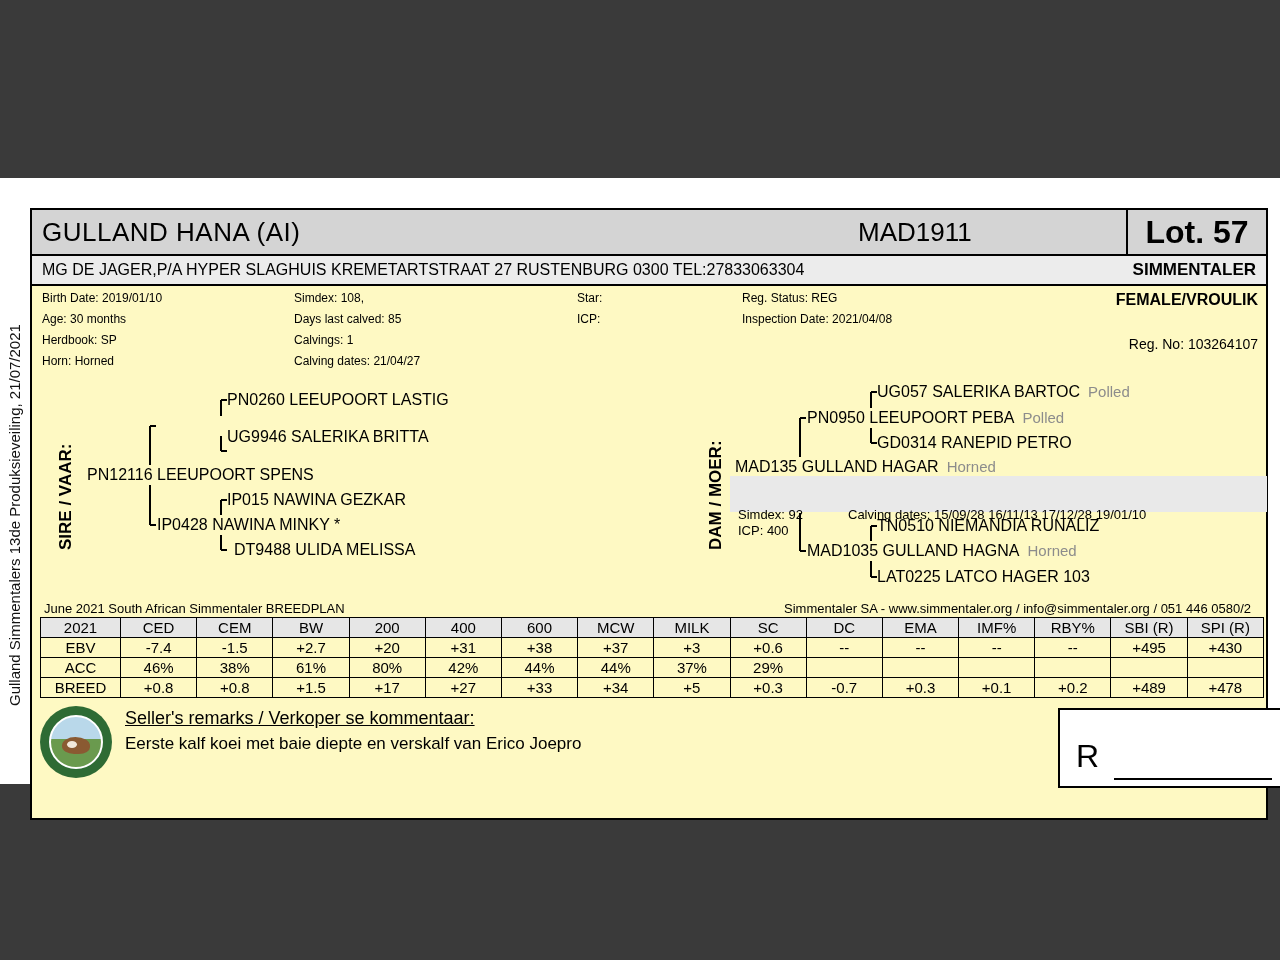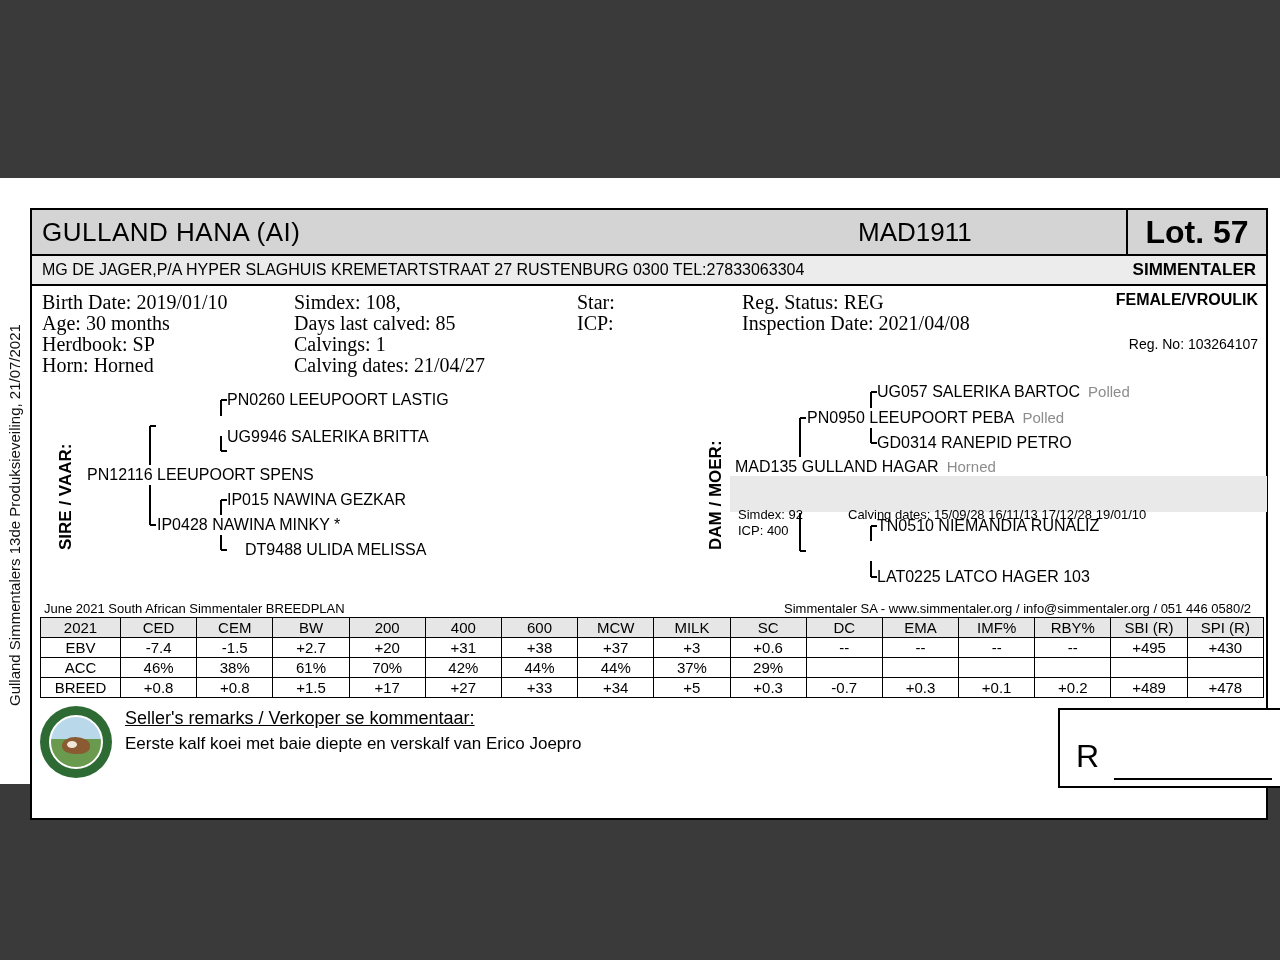--- a/index.html
+++ b/index.html
@@ -11,21 +11,21 @@
     color:#000;
   }
   .white-strip { position:absolute; left:0; top:178px; width:1280px; height:606px; background:#fff; }
   .sidebar-vtext {
     position:absolute; left:6px; top:706px;
     transform:rotate(-90deg); transform-origin:0 0;
     font-size:15px; white-space:nowrap; color:#111;
   }
   .doc {
     position:absolute; left:30px; top:208px; width:1238px; height:612px;
-    border:2px solid #000; background:#ffffff;
+    border:2px solid #000; background:#fef9c3;
   }
   
   .header-bar {
     position:absolute; left:0; top:0; width:100%; height:46px;
     background:#d4d4d4; border-bottom:2px solid #000;
   }
   .animal-name { position:absolute; left:10px; top:7px; font-size:26px; letter-spacing:.5px; }
   .animal-id   { position:absolute; left:793px; top:7px; font-size:26px;margin-left:33px; }
   .lot-cell {
     position:absolute; right:0; top:0; height:100%; width:140px;
@@ -33,21 +33,21 @@
     font-size:32px; font-weight:bold;
   }
   .address-bar {
     position:absolute; left:0; top:46px; width:100%; height:30px;
     background:#ececec; border-bottom:2px solid #000;
     display:flex; align-items:center; justify-content:space-between;
     padding:0 10px; font-size:16px;
   }
   .breed-name { font-size:17px; font-weight:600; }
   
-  .dt { position:absolute; font-size:20px; white-space:nowrap;font-family:Liberation Serif, serif; }
+  .dt { position:absolute; font-size:12px; white-space:nowrap; }
   .dt-right { position:absolute; right:8px; font-size:16px; font-weight:600; white-space:nowrap; }
   .dt-regno { position:absolute; right:8px; font-size:14px; white-space:nowrap; }
   
   .vlabel {
     position:absolute; transform:rotate(-90deg); transform-origin:0 0;
     font-size:17px; font-weight:bold; white-space:nowrap;
   }
   .ped-name { position:absolute; font-size:16px; white-space:nowrap; height:20px; line-height:20px; }
   .ped-tag { color:#8c8c8c; margin-left:8px; font-size:15px; }
   .ped-lines { position:absolute; left:0; top:0; width:1238px; height:570px; pointer-events:none; }
@@ -173,36 +173,37 @@
     </g>
   </svg>
 
   <div class="vlabel" style="left:24px; top:340px">SIRE / VAAR:</div>
 
   <div class="ped-name" style="left:195px; top:180px"><span>PN0260 LEEUPOORT LASTIG</span><span class="ped-tag"></span></div>
   <div class="ped-name" style="left:195px; top:217px"><span>UG9946 SALERIKA BRITTA</span><span class="ped-tag"></span></div>
   <div class="ped-name" style="left:55px;  top:255px"><span>PN12116 LEEUPOORT SPENS</span><span class="ped-tag"></span></div>
   <div class="ped-name" style="left:195px; top:280px"><span>IP015 NAWINA GEZKAR</span><span class="ped-tag"></span></div>
   <div class="ped-name" style="left:125px; top:305px"><span>IP0428 NAWINA MINKY *</span><span class="ped-tag"></span></div>
-  <div class="ped-name" style="left:213px; top:330px"><span>DT9488 ULIDA MELISSA</span><span class="ped-tag"></span></div>
+  <div class="ped-name" style="left:202px; top:330px"><span>DT9488 ULIDA MELISSA</span><span class="ped-tag"></span></div>
 
   <div class="vlabel" style="left:674px; top:340px">DAM / MOER:</div>
 
   <div class="ped-name" style="left:845px; top:172px"><span>UG057 SALERIKA BARTOC</span><span class="ped-tag">Polled</span></div>
   <div class="ped-name" style="left:775px; top:198px"><span>PN0950 LEEUPOORT PEBA</span><span class="ped-tag">Polled</span></div>
   <div class="ped-name" style="left:845px; top:223px"><span>GD0314 RANEPID PETRO</span><span class="ped-tag"></span></div>
   <div class="ped-name" style="left:703px; top:247px"><span>MAD135 GULLAND HAGAR</span><span class="ped-tag">Horned</span></div>
 
   <div class="dam-info-box">
     <span style="left:8px; top:3px">Simdex: 92</span>
     <span style="left:118px; top:3px">Calving dates: 15/09/28  16/11/13  17/12/28  19/01/10</span>
     <span style="left:8px; top:19px">ICP: 400</span>
   </div>
 
   <div class="ped-name" style="left:845px; top:306px"><span>TN0510 NIEMANDIA RUNALIZ</span><span class="ped-tag"></span></div>
+  <div class="ped-name" style="left:775px; top:331px"><span>MAD1035 GULLAND HAGNA</span><span class="ped-tag">Horned</span></div>
   <div class="ped-name" style="left:845px; top:357px"><span>LAT0225 LATCO HAGER 103</span><span class="ped-tag"></span></div>
 
   <div class="caption-left">June 2021 South African Simmentaler BREEDPLAN</div>
   <div class="caption-right">Simmentaler SA - www.simmentaler.org / info@simmentaler.org / 051 446 0580/2</div>
 
   <table class="breedplan">
     <colgroup>
         <col class="first">
       </colgroup>
     <thead>
@@ -242,21 +243,21 @@
           <td>--</td>
           <td>--</td>
           <td>+495</td>
           <td>+430</td>
         </tr>
         <tr>
           <td>ACC</td>
           <td>46%</td>
           <td>38%</td>
           <td>61%</td>
-          <td>70%</td>
+          <td>80%</td>
           <td>42%</td>
           <td>44%</td>
           <td>44%</td>
           <td>37%</td>
           <td>29%</td>
           <td></td>
           <td></td>
           <td></td>
           <td></td>
           <td></td>

